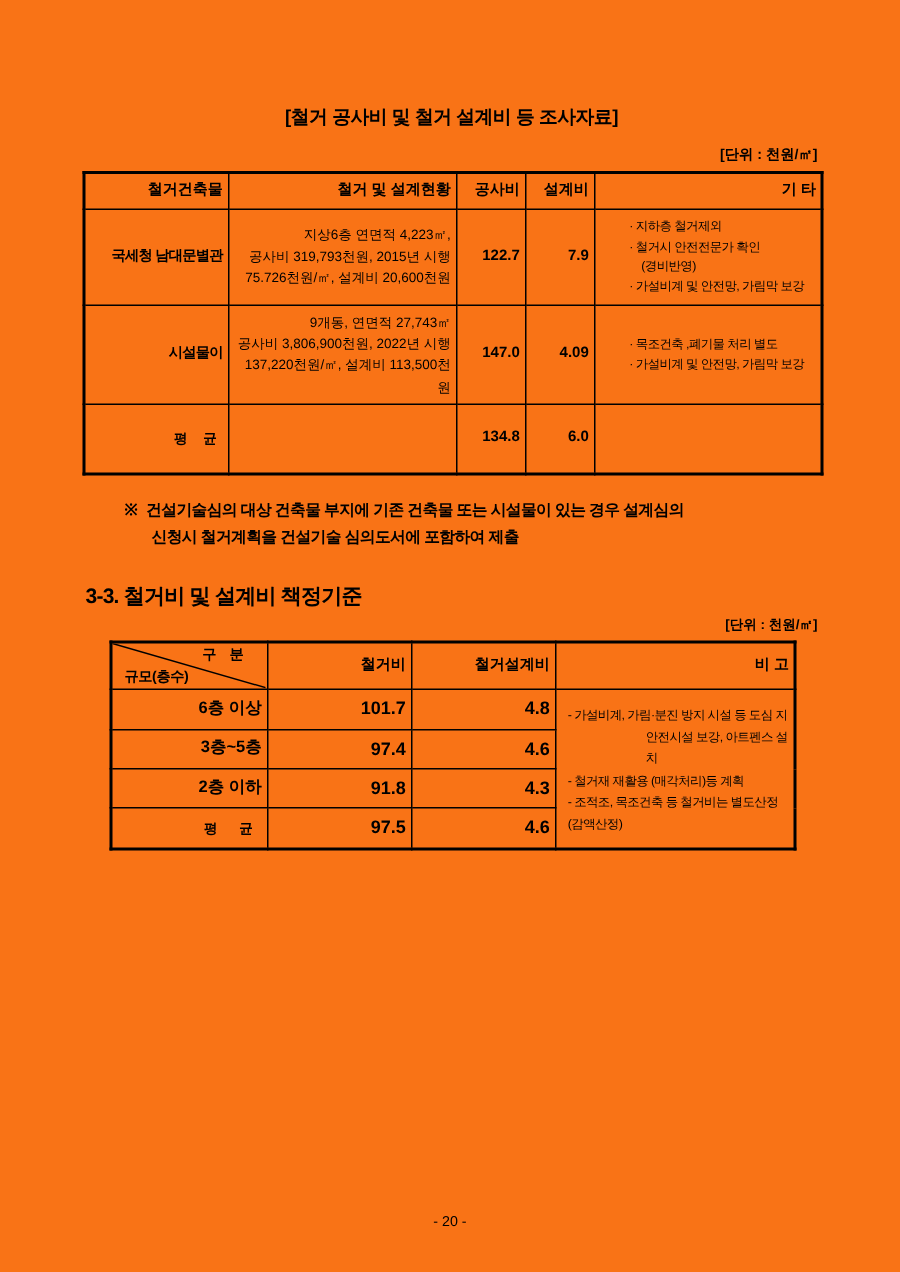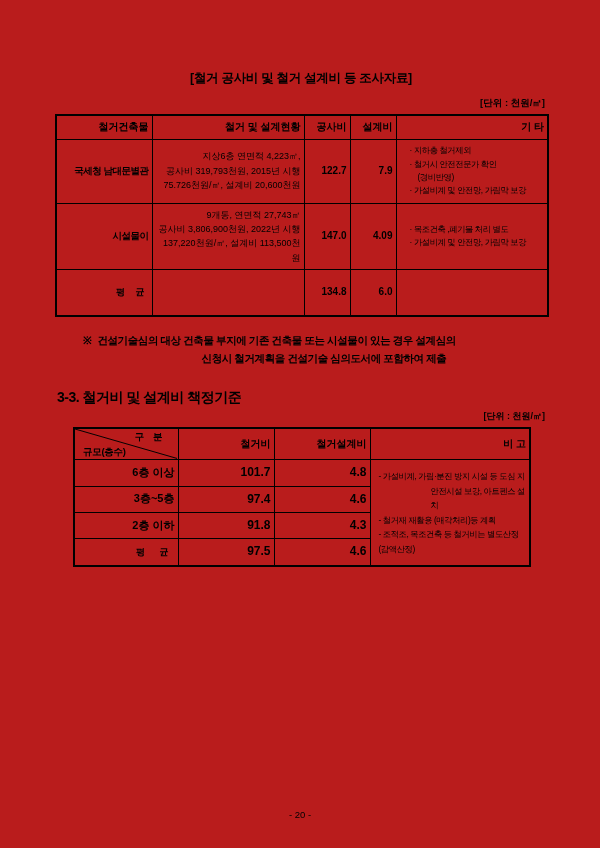--- a/index.html
+++ b/index.html
@@ -7,21 +7,21 @@
     padding: 0;
     background: #d8d8d8;
   }
   body {
     font-family: "Liberation Sans", sans-serif;
   }
   .page {
     position: relative;
     width: 600px;
     height: 848px;
-    background: #b91c1c;
+    background: #f97316;
     margin: 0 auto;
     box-sizing: border-box;
     overflow: hidden;
   }
   .content {
     position: absolute;
     left: 55px;
     top: 70px;
     width: 492px;
   }
@@ -82,21 +82,21 @@
     line-height: 1.6;
   }
   .t1 td.num {
     font-size: 10px;
     font-weight: bold;
   }
   .t1 td.note {
     text-align: left;
     font-size: 8.3px;
     line-height: 1.6;
-    padding-left: 13px;
+    padding-left: 23px;
     letter-spacing: -0.4px;
   }
   .t1 td.note .dot { margin-right: 2px; }
   .t1 td.note .indent { padding-left: 8px; display: block; }
   .avg-label {
     font-weight: bold;
     letter-spacing: 4px;
     font-size: 10px;
   }
 
@@ -127,21 +127,21 @@
   .note-line {
     margin-top: 14px;
     font-size: 10.5px;
     font-weight: bold;
     letter-spacing: -0.4px;
     padding-left: 28px;
     color: #000;
     line-height: 1.75;
   }
   .note-line .mark { margin-right: 6px; }
-  .note-line .l2 { display: block; padding-left: 18px; text-align: center; }
+  .note-line .l2 { display: block; padding-left: 18px; }
 
   .section-head {
     margin-top: 22px;
     font-size: 14px;
     font-weight: bold;
     letter-spacing: -0.5px;
     color: #000;
     padding-left: 2px;
   }
   .unit-line2 {

